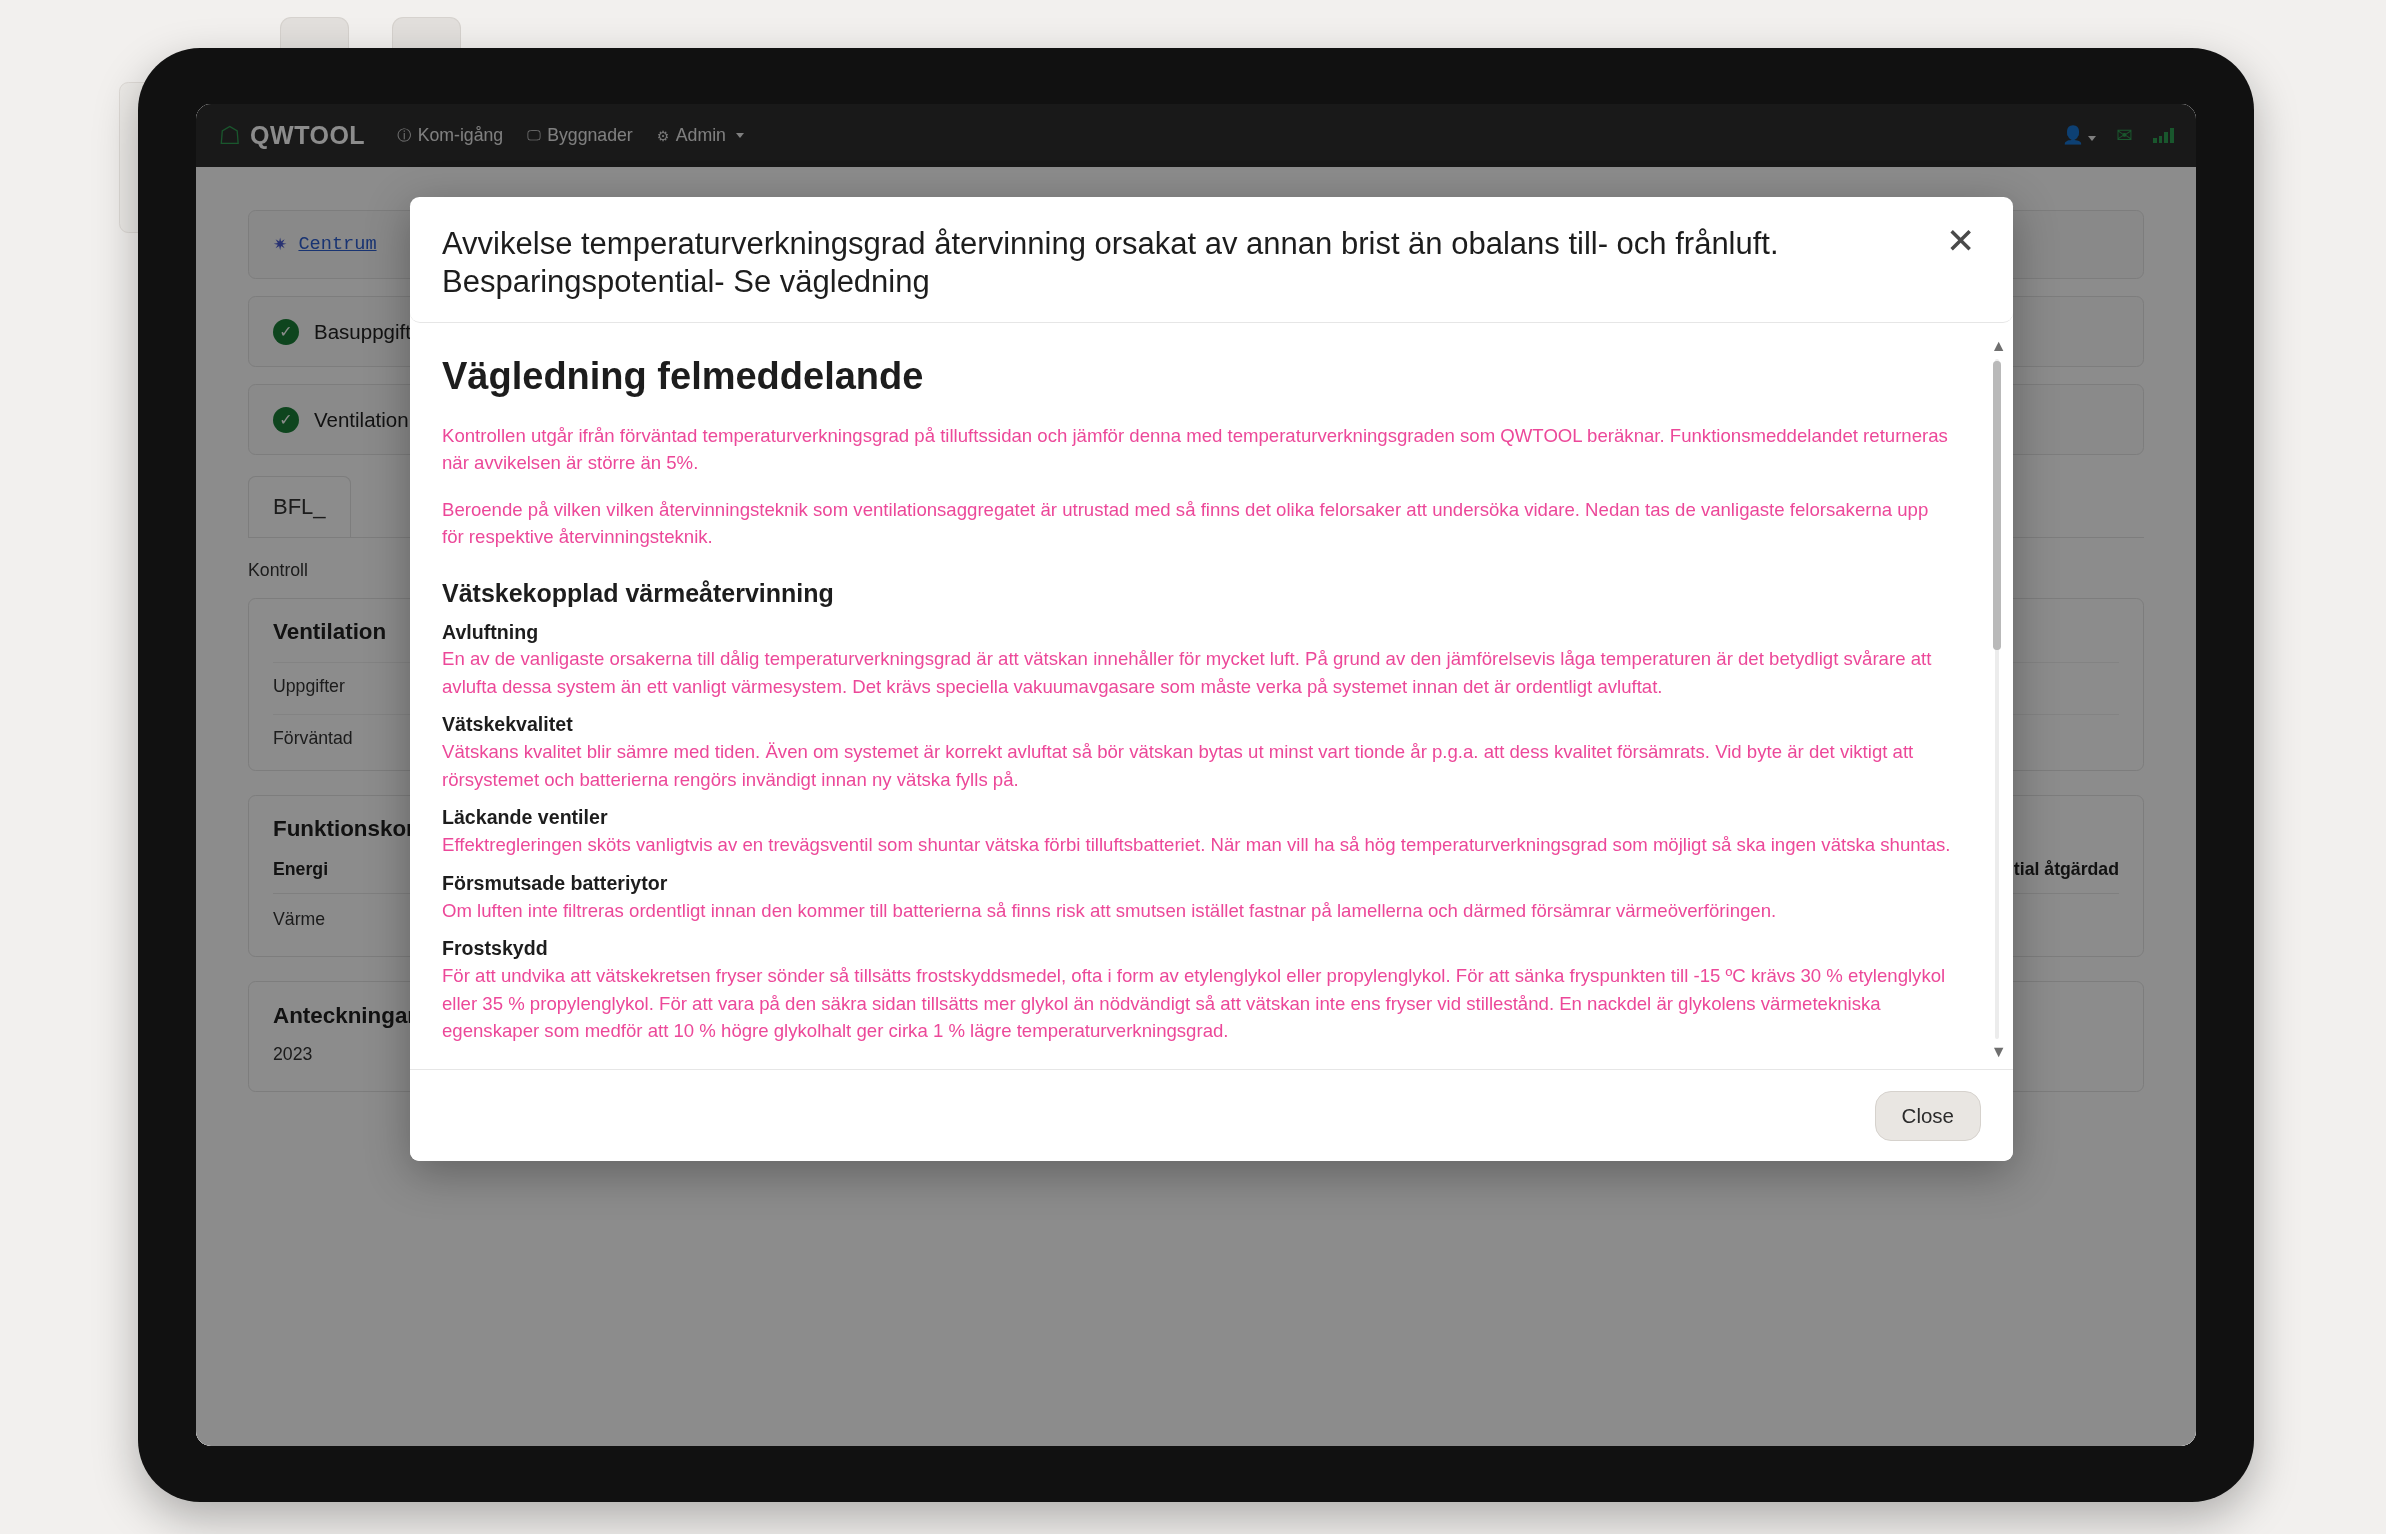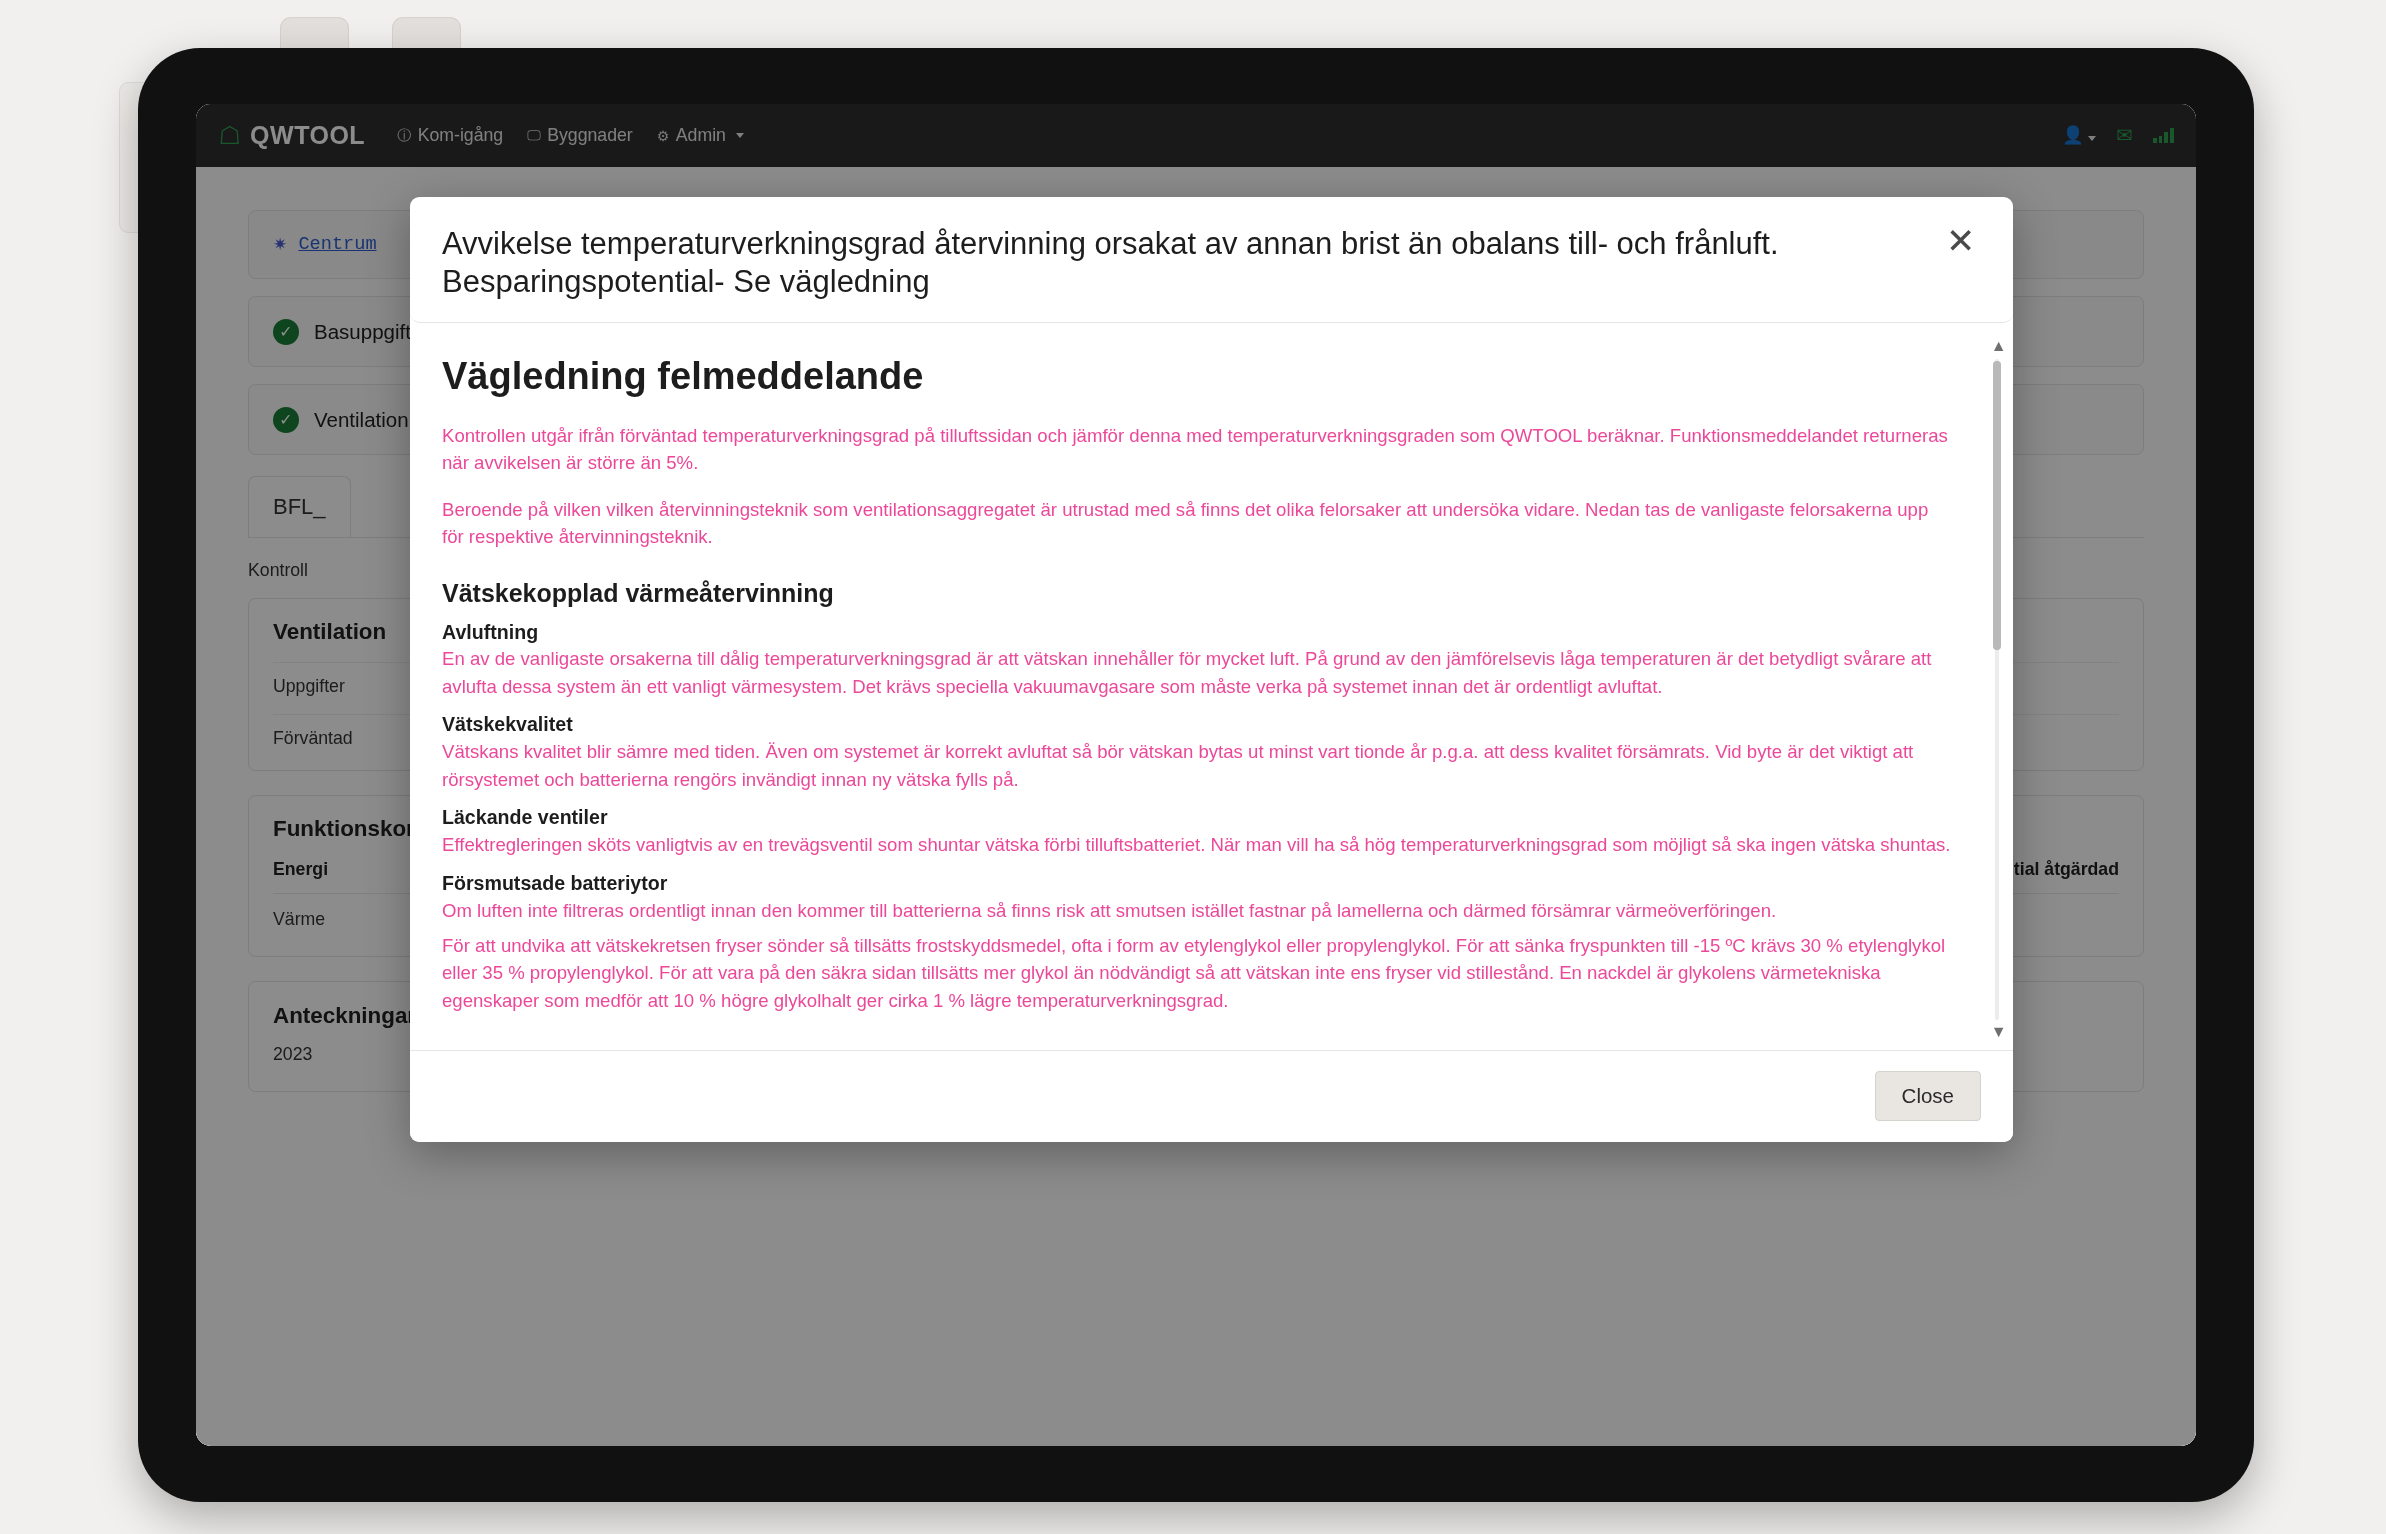--- a/index.html
+++ b/index.html
@@ -345,21 +345,21 @@
     justify-content: flex-end;
     background: #fff;
     border-radius: 0 0 9.3px 9.3px;
   }
   .btn-close {
     background: #e9e6e2;
     border: 0.9px solid #d6d2cd;
     color: #2b2b2b;
     font-size: 20.5px;
     padding: 12px 26px;
-    border-radius: 4px;
+    border-radius: 16px;
     cursor: pointer;
     font-family: "Liberation Sans", sans-serif;
   }
 </style>
 </head>
 <body>
 
 <div class="page">
 
   <div class="ghost-tab" style="left:280px; top:17px; width:67px; height:43px;"></div>
@@ -476,20 +476,21 @@
 
             <div class="sub">Vätskekvalitet</div>
             <p>Vätskans kvalitet blir sämre med tiden. Även om systemet är korrekt avluftat så bör vätskan bytas ut minst vart tionde år p.g.a. att dess kvalitet försämrats. Vid byte är det viktigt att rörsystemet och batterierna rengörs invändigt innan ny vätska fylls på.</p>
 
             <div class="sub">Läckande ventiler</div>
             <p>Effektregleringen sköts vanligtvis av en trevägsventil som shuntar vätska förbi tilluftsbatteriet. När man vill ha så hög temperaturverkningsgrad som möjligt så ska ingen vätska shuntas.</p>
 
             <div class="sub">Försmutsade batteriytor</div>
             <p>Om luften inte filtreras ordentligt innan den kommer till batterierna så finns risk att smutsen istället fastnar på lamellerna och därmed försämrar värmeöverföringen.</p>
 
+            <div class="sub">Frostskydd</div>
             <p>För att undvika att vätskekretsen fryser sönder så tillsätts frostskyddsmedel, ofta i form av etylenglykol eller propylenglykol. För att sänka fryspunkten till -15 ºC krävs 30 % etylenglykol eller 35 % propylenglykol. För att vara på den säkra sidan tillsätts mer glykol än nödvändigt så att vätskan inte ens fryser vid stillestånd. En nackdel är glykolens värmetekniska egenskaper som medför att 10 % högre glykolhalt ger cirka 1 % lägre temperaturverkningsgrad.</p>
 
             <div class="scrollbar">
               <span class="scroll-arrow up">▲</span>
               <div class="scroll-track"></div>
               <div class="scroll-thumb"></div>
               <span class="scroll-arrow down">▼</span>
             </div>
           </div>
 

